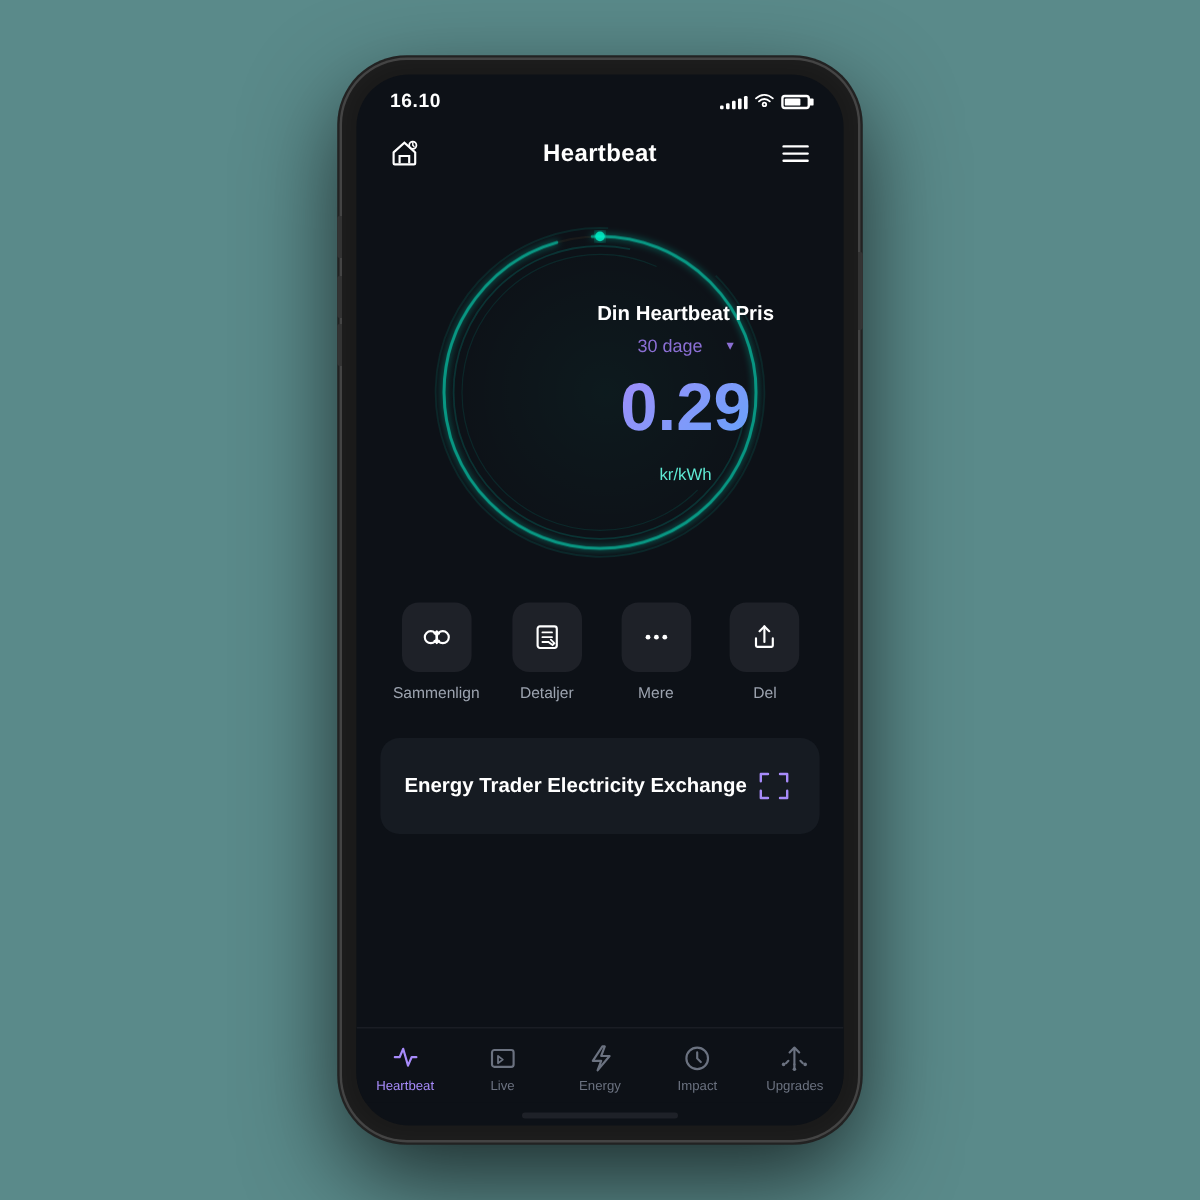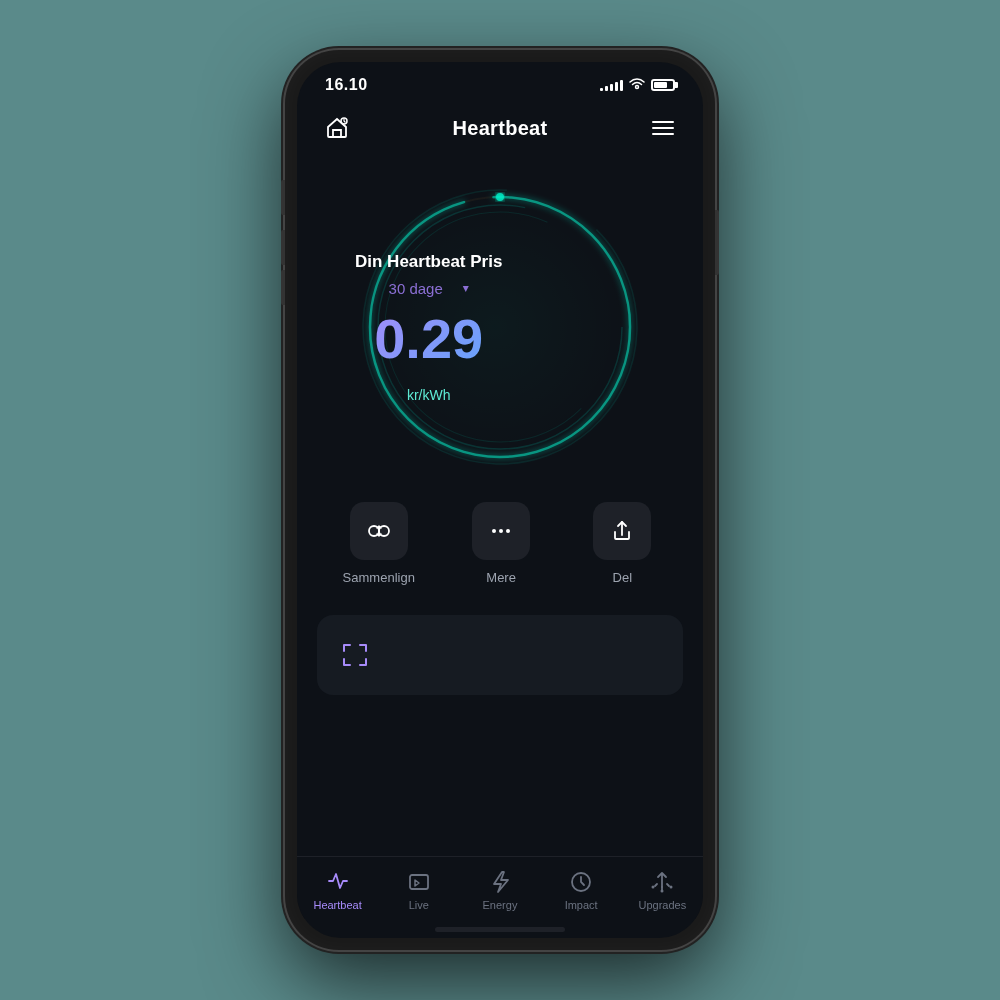--- a/index.html
+++ b/index.html
@@ -194,21 +194,21 @@
       justify-content: center;
       padding: 20px 0 30px;
     }
 
     .circle-container {
       width: 290px;
       height: 290px;
       position: relative;
       display: flex;
       align-items: center;
-      justify-content: flex-start;
+      justify-content: flex-end;
     }
 
     .circle-svg {
       position: absolute;
       top: 0;
       left: 0;
       width: 100%;
       height: 100%;
     }
 
@@ -479,20 +479,30 @@
           <div class="action-btn-icon">
             <svg width="24" height="24" viewBox="0 0 24 24" fill="none">
               <circle cx="7" cy="12" r="5" stroke="white" stroke-width="1.8"></circle>
               <circle cx="17" cy="12" r="5" stroke="white" stroke-width="1.8"></circle>
               <path d="M12 7v10M10 9l2-2 2 2M10 15l2 2 2-2" stroke="white" stroke-width="1.5" stroke-linecap="round" stroke-linejoin="round"></path>
             </svg>
           </div>
           <span class="action-btn-label">Sammenlign</span>
         </div>
 
+        <div class="action-btn">
+          <div class="action-btn-icon">
+            <svg width="24" height="24" viewBox="0 0 24 24" fill="none">
+              <rect x="4" y="3" width="16" height="18" rx="2" stroke="white" stroke-width="1.8"></rect>
+              <path d="M8 8h8M8 12h8M8 16h5" stroke="white" stroke-width="1.5" stroke-linecap="round"></path>
+              <path d="M15 14l3 3-1.5 1.5L13 16" stroke="white" stroke-width="1.5" stroke-linecap="round"></path>
+            </svg>
+          </div>
+          <span class="action-btn-label">Detaljer</span>
+        </div>
 
         <div class="action-btn">
           <div class="action-btn-icon">
             <svg width="24" height="24" viewBox="0 0 24 24" fill="none">
               <circle cx="5" cy="12" r="2" fill="white"></circle>
               <circle cx="12" cy="12" r="2" fill="white"></circle>
               <circle cx="19" cy="12" r="2" fill="white"></circle>
             </svg>
           </div>
           <span class="action-btn-label">Mere</span>
@@ -505,20 +515,21 @@
               <path d="M8 7l4-4 4 4" stroke="white" stroke-width="1.8" stroke-linecap="round" stroke-linejoin="round"></path>
               <path d="M5 13v6a1 1 0 001 1h12a1 1 0 001-1v-6" stroke="white" stroke-width="1.8" stroke-linecap="round"></path>
             </svg>
           </div>
           <span class="action-btn-label">Del</span>
         </div>
 
       </div>
 
       <div class="card-section">
+        <div class="card-title">Energy Trader Electricity Exchange</div>
         <div class="card-scan-icon">
           <svg width="32" height="32" viewBox="0 0 32 32" fill="none">
             <path d="M5 12V6h6" stroke="#a78bfa" stroke-width="2" stroke-linecap="round" stroke-linejoin="round"></path>
             <path d="M21 6h6v6" stroke="#a78bfa" stroke-width="2" stroke-linecap="round" stroke-linejoin="round"></path>
             <path d="M27 20v6h-6" stroke="#a78bfa" stroke-width="2" stroke-linecap="round" stroke-linejoin="round"></path>
             <path d="M11 26H5v-6" stroke="#a78bfa" stroke-width="2" stroke-linecap="round" stroke-linejoin="round"></path>
           </svg>
         </div>
       </div>
 

